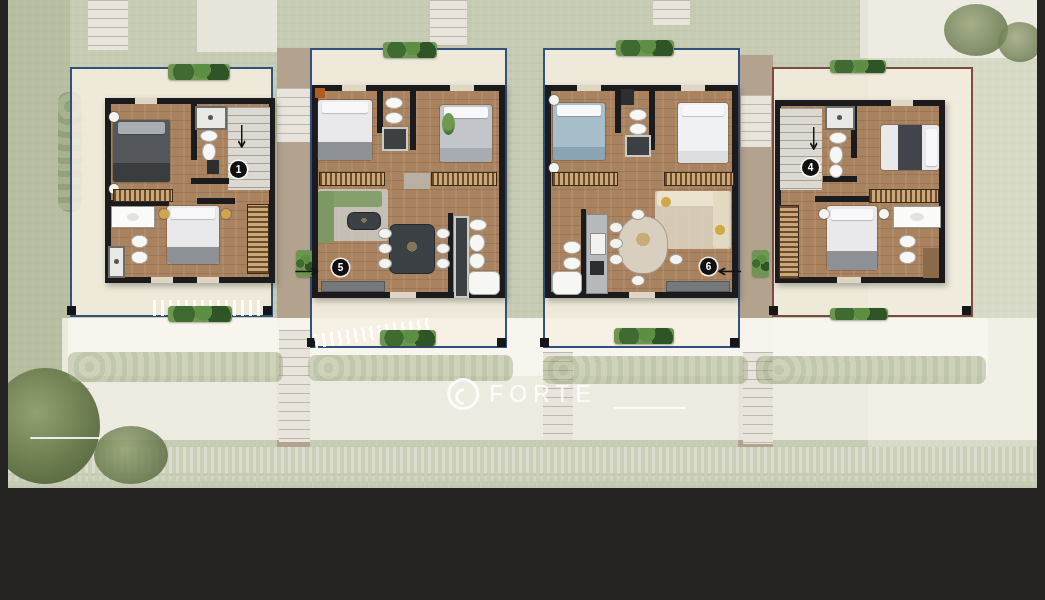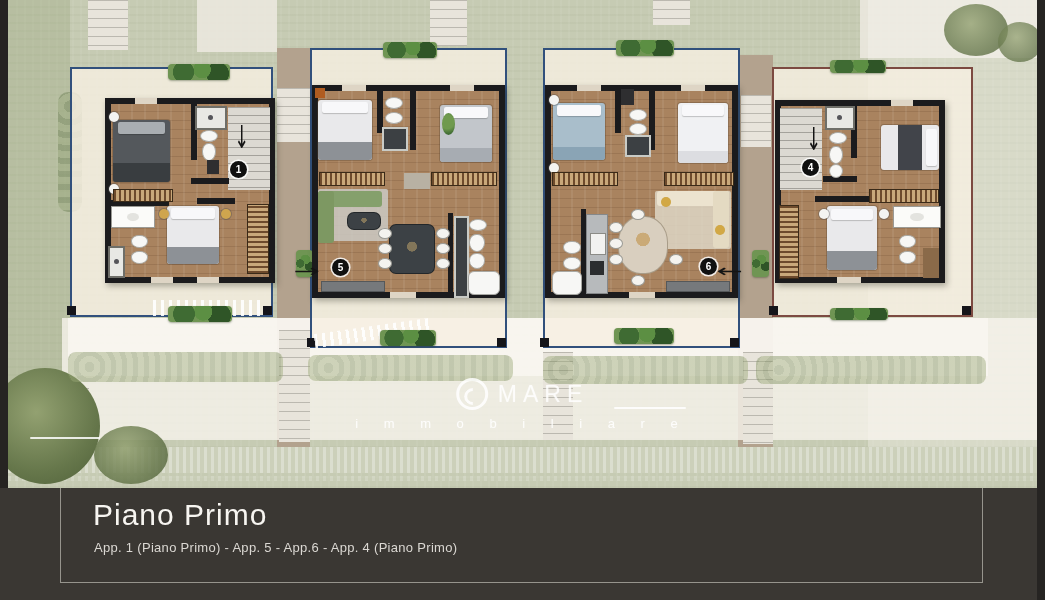--- a/index.html
+++ b/index.html
@@ -313,25 +313,18 @@
       <div class="wc" style="left:124px;top:135px;width:15px;height:11px;"></div>
       <div class="wc" style="left:124px;top:151px;width:15px;height:11px;"></div>
       <div class="cab" style="left:148px;top:148px;width:16px;height:30px;background:#8a6a49;"></div>
       <span class="arr v" style="left:30px;top:30px;">↓</span>
       <div class="badge" style="left:27px;top:59px;">4</div>
     </div>
 
     <div class="wm">
       <div class="wm-row">
         <span class="wm-logo"></span>
-        <span class="wm-word">MARE</span>
+        <span class="wm-word">FORTE</span>
       </div>
-      <div class="wm-sub">i m m o b i l i a r e</div>
     </div>
   </div>
 
-  <div class="footer">
-    <div class="fbox">
-      <h1 class="ftitle">Piano Primo</h1>
-      <p class="fsub">App. 1 (Piano Primo) - App. 5 - App.6 - App. 4 (Piano Primo)</p>
-    </div>
-  </div>
 </div>
 
 </body></html>

